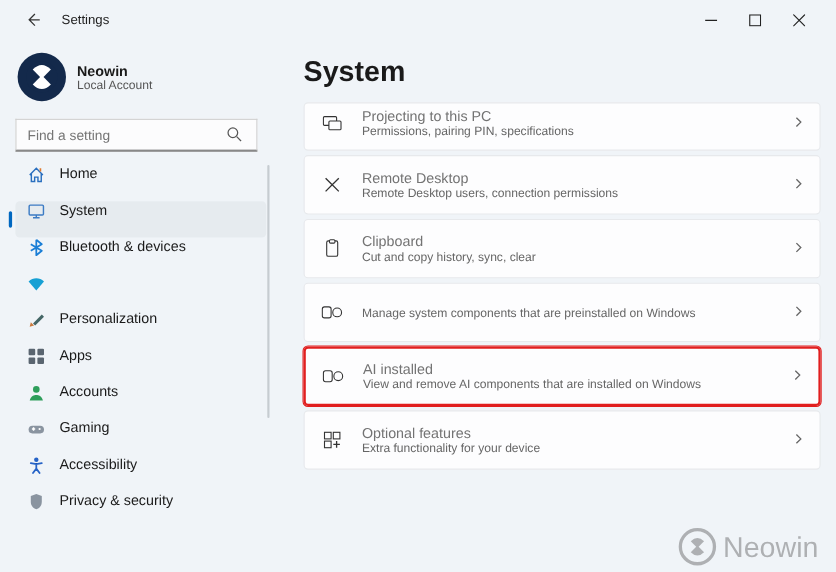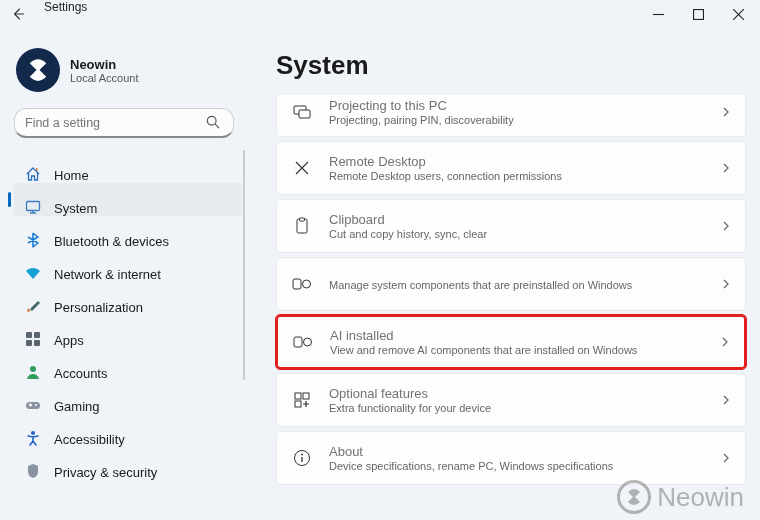--- a/index.html
+++ b/index.html
@@ -8,21 +8,22 @@
     background: #f0f4f8;
     width: 760px;
     height: 520px;
     overflow: hidden;
     position: relative;
     color: #1a1a1a;
   }
   .titlebar {
     height: 36px;
     display: flex;
-    padding: 0 4px;
+    align-items: center;
+    padding: 0 16px;
   }
   .back-btn {
     width: 28px; height: 28px;
     display: flex; align-items: center; justify-content: center;
     color: #333;
     cursor: pointer;
   }
   .app-title {
     font-size: 12px;
     margin-left: 12px;
@@ -64,35 +65,35 @@
   .profile-sub { font-size: 11px; color: #555; }
   .search {
     position: relative;
     margin: 2px 0 12px;
   }
   .search input {
     width: 220px;
     height: 30px;
     border: 1px solid #d0d0d0;
     border-bottom: 2px solid #888;
-    border-radius: 12px;
+    border-radius: 0;
     padding: 0 30px 0 10px;
     font-size: 12.5px;
     background: #fcfcfd;
     outline: none;
   }
   .search-icon {
     position: absolute;
     right: 22px; top: 7px;
     color: #555;
   }
   .nav { position: relative; }
   .nav-item {
     display: flex;
-    align-items: flex-end;
+    align-items: flex-start;
     gap: 12px;
     height: 33px;
     padding: 0 10px;
     font-size: 13px;
     border-radius: 4px;
     cursor: pointer;
     position: relative;
   }
   .nav-item.active {
     background: #e6ebef;
@@ -254,21 +255,20 @@
             </svg>
           </span>
         <span>Bluetooth &amp; devices</span>
       </div>
       <div class="nav-item">
         <span class="nav-ic">
             <svg width="16" height="16" viewBox="0 0 16 16">
               <path fill="#16a0d4" d="M8 14 1 6c4-4 10-4 14 0z"></path>
             </svg>
           </span>
-        <span>Network &amp; internet</span>
       </div>
       <div class="nav-item">
         <span class="nav-ic">
             <svg width="16" height="16" viewBox="0 0 16 16">
               <path fill="#c97a3f" d="M2 14l1-4 3 3z"></path>
               <path fill="#466" d="M5 11 13 3l2 2-8 8z"></path>
             </svg>
           </span>
         <span>Personalization</span>
       </div>
@@ -328,21 +328,21 @@
 
       <div class="card first">
         <div class="card-icon">
             <svg width="18" height="18" viewBox="0 0 18 18">
               <rect x="1" y="3" width="12" height="8" rx="1" fill="none" stroke="currentColor"></rect>
               <rect x="6" y="7" width="11" height="8" rx="1" fill="#fdfdfe" stroke="currentColor"></rect>
             </svg>
           </div>
         <div class="card-text">
           <div class="card-title">Projecting to this PC</div>
-          <div class="card-sub">Projecting, pairing PIN, discoverability</div>
+          <div class="card-sub">Permissions, pairing PIN, specifications</div>
         </div>
         <span class="chev"><svg width="10" height="10" viewBox="0 0 10 10">
               <path fill="none" stroke="currentColor" stroke-width="1.2" d="M3 1l4 4-4 4"></path>
             </svg></span>
       </div>
 
       <div class="card">
         <div class="card-icon">
             <svg width="18" height="18" viewBox="0 0 18 18">
               <path fill="none" stroke="currentColor" stroke-width="1.2" d="M3 3l6 6-6 6M15 3 9 9l6 6"></path>
@@ -415,36 +415,20 @@
           </div>
         <div class="card-text">
           <div class="card-title">Optional features</div>
           <div class="card-sub">Extra functionality for your device</div>
         </div>
         <span class="chev"><svg width="10" height="10" viewBox="0 0 10 10">
               <path fill="none" stroke="currentColor" stroke-width="1.2" d="M3 1l4 4-4 4"></path>
             </svg></span>
       </div>
 
-      <div class="card">
-        <div class="card-icon">
-            <svg width="18" height="18" viewBox="0 0 18 18">
-              <circle cx="9" cy="9" r="7.5" fill="none" stroke="currentColor"></circle>
-              <circle cx="9" cy="5.5" r="0.9" fill="currentColor"></circle>
-              <path stroke="currentColor" stroke-width="1.3" d="M9 8v5"></path>
-            </svg>
-          </div>
-        <div class="card-text">
-          <div class="card-title">About</div>
-          <div class="card-sub">Device specifications, rename PC, Windows specifications</div>
-        </div>
-        <span class="chev"><svg width="10" height="10" viewBox="0 0 10 10">
-              <path fill="none" stroke="currentColor" stroke-width="1.2" d="M3 1l4 4-4 4"></path>
-            </svg></span>
-      </div>
 
     </div>
   </main>
 </div>
 
 <div class="watermark">
   <div class="watermark-logo">
     <svg width="22" height="22" viewBox="0 0 40 40">
         <path d="M9 11 Q20 0 31 11 L20 22 Z" fill="#444"></path>
         <path d="M9 29 Q20 40 31 29 L20 18 Z" fill="#444"></path>

